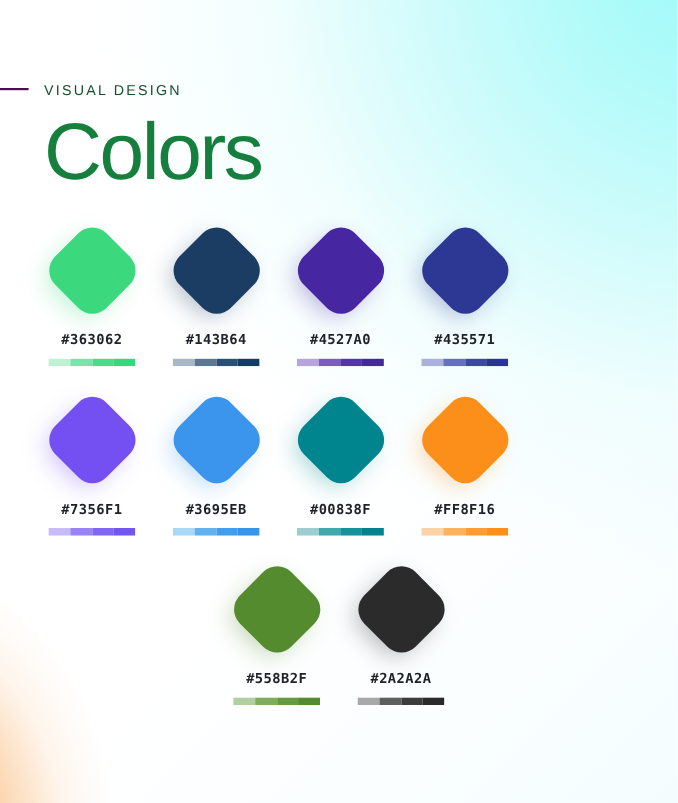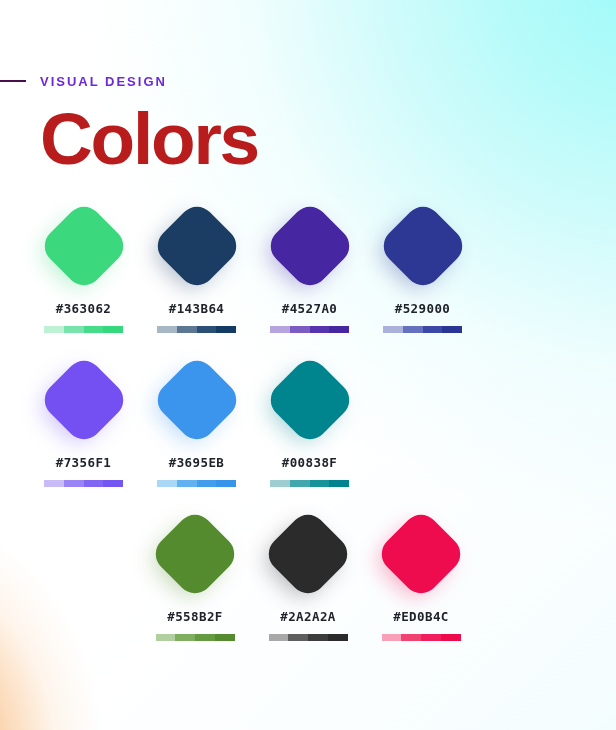--- a/index.html
+++ b/index.html
@@ -48,36 +48,36 @@
   .eyebrow-rule {
     width: 26px;
     height: 2px;
     background: #4a0d4f;
     margin-left: 0;
     flex: none;
   }
   .eyebrow-text {
     margin-left: 14px;
     font-size: 13px;
-    font-weight: bold;
+    font-weight: normal;
     letter-spacing: 2.0px;
-    color: #6d28d9;
+    color: #14532d;
     white-space: nowrap;
   }
   .title {
     margin: 0;
     padding: 0;
     position: absolute;
     left: 40px;
     top: 28px;
     font-size: 73px;
     line-height: 78px;
-    font-weight: bold;
+    font-weight: normal;
     letter-spacing: -2.2px;
-    color: #b91c1c;
+    color: #15803d;
     white-space: nowrap;
   }
 
   
   .grid {
     position: absolute;
     left: 0;
     top: 198px;
     width: 616px;
   }
@@ -182,21 +182,21 @@
             <span class="tint-seg" style="background: rgb(181, 164, 221);"></span>
             <span class="tint-seg" style="background: rgb(122, 92, 195);"></span>
             <span class="tint-seg" style="background: rgb(86, 52, 173);"></span>
             <span class="tint-seg" style="background: rgb(69, 39, 160);"></span>
           </div>
         </div>
         <div class="swatch">
           <div class="diamond-wrap">
             <div class="diamond" style="background: rgb(45, 55, 148); box-shadow: rgba(45, 55, 148, 0.35) 0px 9px 22px -4px;"></div>
           </div>
-          <div class="hex-label">#529000</div>
+          <div class="hex-label">#435571</div>
           <div class="tint-bar">
             <span class="tint-seg" style="background: rgb(170, 178, 220);"></span>
             <span class="tint-seg" style="background: rgb(101, 113, 191);"></span>
             <span class="tint-seg" style="background: rgb(60, 72, 165);"></span>
             <span class="tint-seg" style="background: rgb(40, 53, 147);"></span>
           </div>
         </div>
       </div>
       <div class="row">
         <div class="swatch">
@@ -228,20 +228,32 @@
             <div class="diamond" style="background: rgb(0, 132, 142); box-shadow: rgba(0, 132, 142, 0.35) 0px 9px 22px -4px;"></div>
           </div>
           <div class="hex-label">#00838F</div>
           <div class="tint-bar">
             <span class="tint-seg" style="background: rgb(157, 205, 209);"></span>
             <span class="tint-seg" style="background: rgb(67, 168, 174);"></span>
             <span class="tint-seg" style="background: rgb(22, 146, 154);"></span>
             <span class="tint-seg" style="background: rgb(0, 131, 143);"></span>
           </div>
         </div>
+        <div class="swatch">
+          <div class="diamond-wrap">
+            <div class="diamond" style="background: rgb(252, 143, 26); box-shadow: rgba(252, 143, 26, 0.35) 0px 9px 22px -4px;"></div>
+          </div>
+          <div class="hex-label">#FF8F16</div>
+          <div class="tint-bar">
+            <span class="tint-seg" style="background: rgb(252, 211, 166);"></span>
+            <span class="tint-seg" style="background: rgb(255, 177, 94);"></span>
+            <span class="tint-seg" style="background: rgb(255, 156, 50);"></span>
+            <span class="tint-seg" style="background: rgb(255, 143, 22);"></span>
+          </div>
+        </div>
       </div>
       <div class="row row-centered">
         <div class="swatch">
           <div class="diamond-wrap">
             <div class="diamond" style="background: rgb(85, 139, 47); box-shadow: rgba(85, 139, 47, 0.35) 0px 9px 22px -4px;"></div>
           </div>
           <div class="hex-label">#558B2F</div>
           <div class="tint-bar">
             <span class="tint-seg" style="background: rgb(178, 207, 161);"></span>
             <span class="tint-seg" style="background: rgb(127, 174, 95);"></span>
@@ -254,28 +266,16 @@
             <div class="diamond" style="background: rgb(43, 43, 43); box-shadow: rgba(43, 43, 43, 0.35) 0px 9px 22px -4px;"></div>
           </div>
           <div class="hex-label">#2A2A2A</div>
           <div class="tint-bar">
             <span class="tint-seg" style="background: rgb(168, 168, 168);"></span>
             <span class="tint-seg" style="background: rgb(94, 94, 94);"></span>
             <span class="tint-seg" style="background: rgb(60, 60, 60);"></span>
             <span class="tint-seg" style="background: rgb(42, 42, 42);"></span>
           </div>
         </div>
-        <div class="swatch">
-          <div class="diamond-wrap">
-            <div class="diamond" style="background: rgb(239, 12, 78); box-shadow: rgba(239, 12, 78, 0.35) 0px 9px 22px -4px;"></div>
-          </div>
-          <div class="hex-label">#ED0B4C</div>
-          <div class="tint-bar">
-            <span class="tint-seg" style="background: rgb(247, 160, 184);"></span>
-            <span class="tint-seg" style="background: rgb(242, 66, 114);"></span>
-            <span class="tint-seg" style="background: rgb(240, 30, 92);"></span>
-            <span class="tint-seg" style="background: rgb(237, 11, 76);"></span>
-          </div>
-        </div>
       </div>
     </div>
 
 </div>
 
 </body></html>

